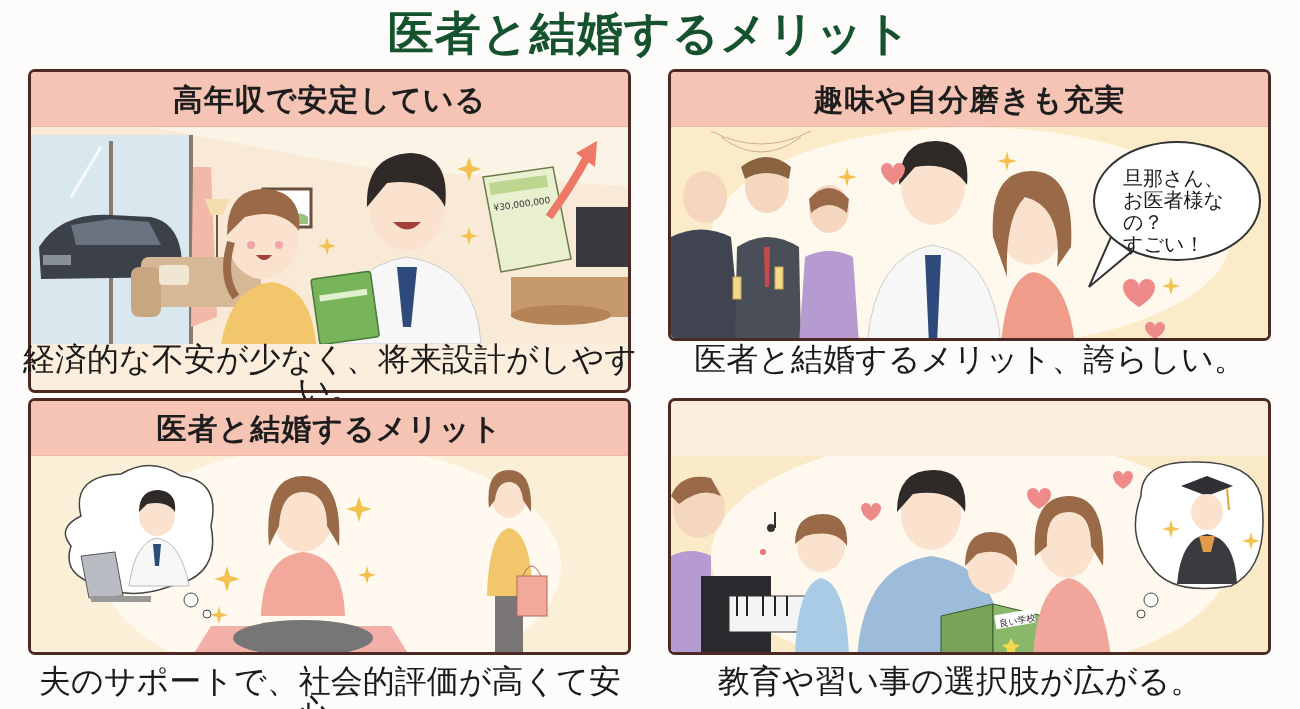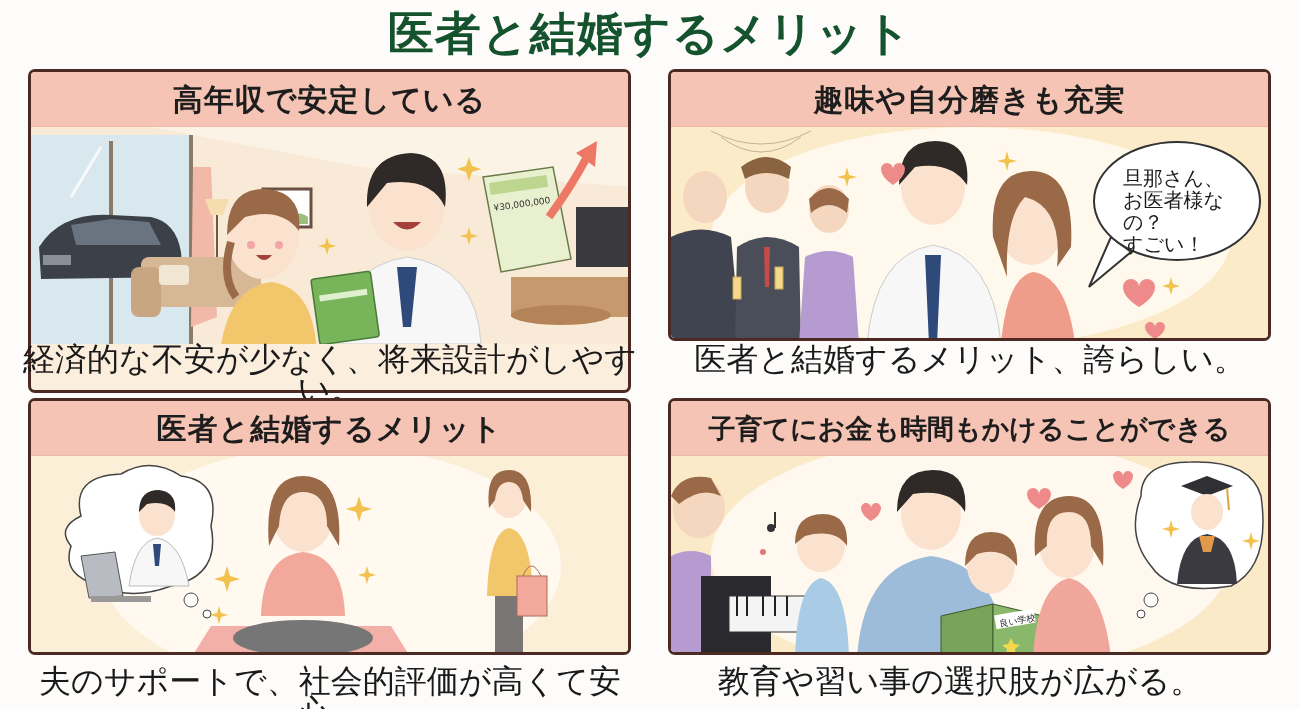--- a/index.html
+++ b/index.html
@@ -254,21 +254,20 @@
       <g>
           <rect x="486" y="120" width="30" height="40" fill="#f2a89a" stroke="#b06a5a"></rect>
           <path d="M492,120 Q500,100 510,120" stroke="#b06a5a" fill="none"></path>
         </g>
     </svg>
   </div>
 </div>
 <div class="caption cap3">夫のサポートで、社会的評価が高くて安心。</div>
 
 <div class="panel p4">
-  <div class="panel-header tight">子育てにお金も時間もかけることができる</div>
   <div class="scene">
     <svg width="603" height="202" viewBox="0 0 603 202" style="position:absolute;left:0;top:0">
       <rect width="603" height="202" fill="#fbeac8"></rect>
       <ellipse cx="300" cy="100" rx="260" ry="120" fill="#fff8ee"></ellipse>
 
       <g>
           <ellipse cx="28" cy="52" rx="26" ry="30" fill="#f5d7c0"></ellipse>
           <path d="M0,40 Q10,16 40,22 L50,40 Q30,30 8,48Z" fill="#9a6a48"></path>
           <path d="M0,202 L0,100 Q20,90 40,100 L40,202 Z" fill="#b59bd0"></path>
         </g>

